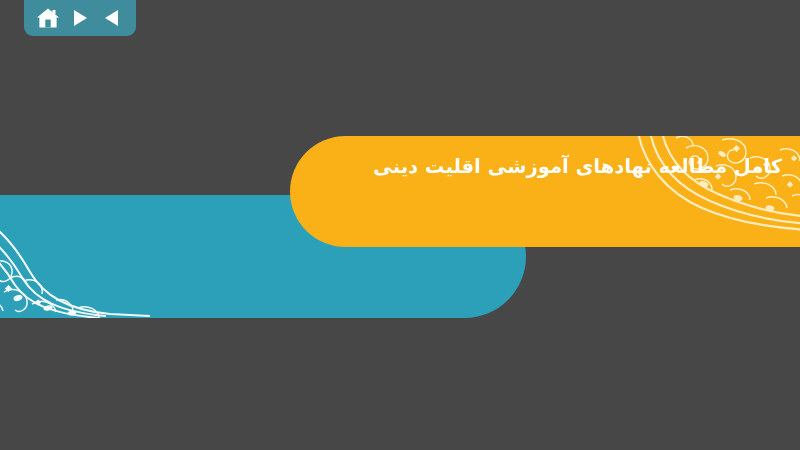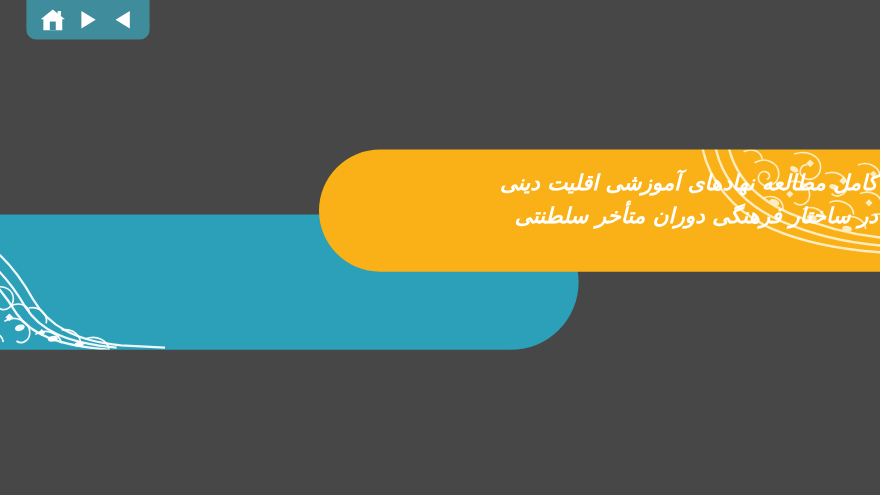--- a/index.html
+++ b/index.html
@@ -82,26 +82,25 @@
     right: 0;
     top: 0;
     width: 180px;
     height: 95px;
     pointer-events: none;
   }
   #orange-ornament svg { display: block; }
 
   #title-block {
     position: absolute;
-    right: 12px;
+    right: 28px;
     top: 16px;
     width: 460px;
     text-align: right;
     direction: rtl;
-    font-style: italic;
   }
   .title-line {
     color: #ffffff;
     font-size: 19.5px;
     font-weight: 700;
     line-height: 30px;
     letter-spacing: 0px;
     white-space: nowrap;
     text-align: right;
   }
@@ -210,18 +209,17 @@
           <rect x="134" y="26" width="5" height="5" transform="rotate(45 136.5 28.5)"></rect>
           <rect x="158" y="46" width="4.6" height="4.6" transform="rotate(45 160 48)"></rect>
           <rect x="86" y="38" width="4.6" height="4.6" transform="rotate(45 88 40)"></rect>
           <rect x="162" y="20" width="4.4" height="4.4" transform="rotate(45 164 22)"></rect>
         </g>
       </svg>
     </div>
 
     <div id="title-block">
       <div class="title-line">کامل مطالعه نهادهای آموزشی اقلیت دینی</div>
-      <div class="title-line">در ساختار فرهنگی دوران متأخر سلطنتی</div>
     </div>
 
   </div>
 
 </div>
 
 </body></html>

